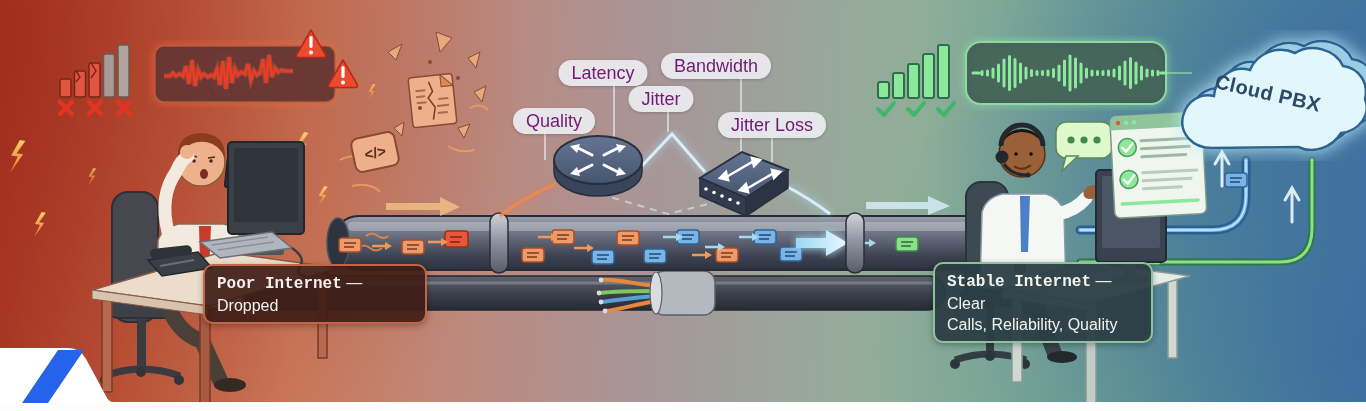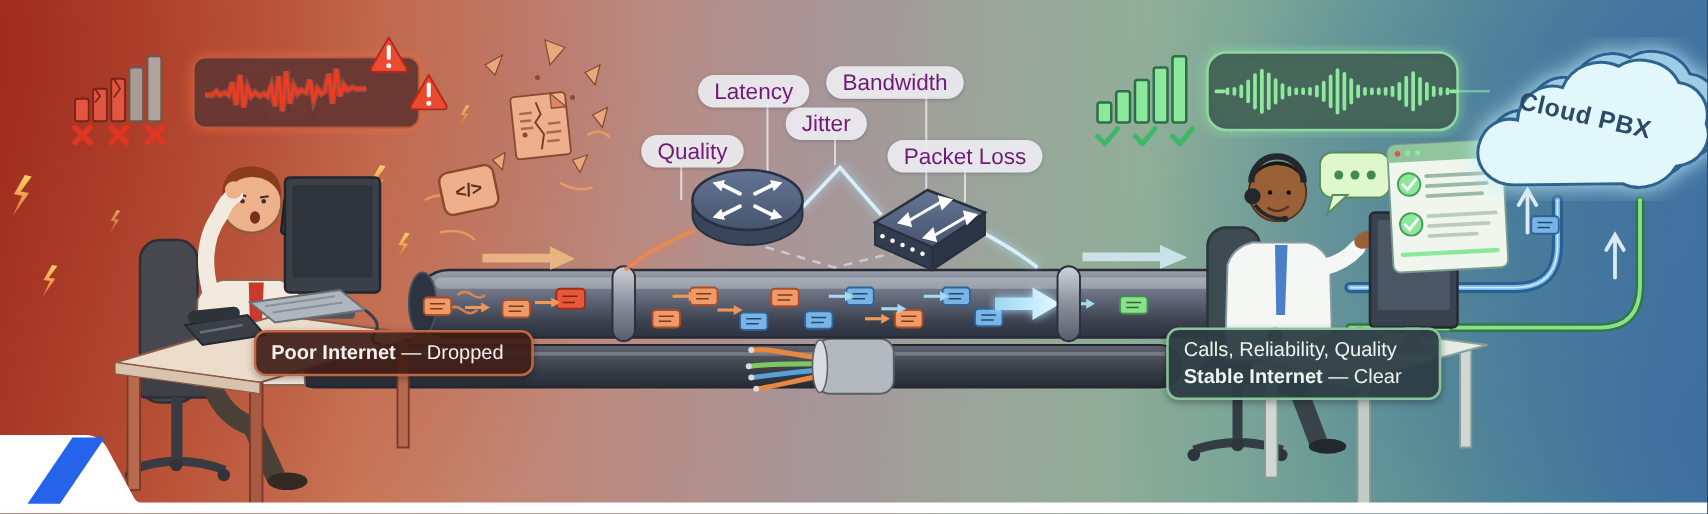--- a/index.html
+++ b/index.html
@@ -11,21 +11,21 @@
       radial-gradient(circle at 100% 85%, rgba(58,104,156,.8) 0%, rgba(58,104,156,0) 35%),
       radial-gradient(circle at 0% 12%, rgba(150,30,20,.5) 0%, rgba(150,30,20,0) 38%),
       linear-gradient(93deg,#a93a26 0%,#bf5a3c 10%,#cd7d5c 22%,#bb8a80 36%,#a79699 48%,
                       #98a89b 60%,#8ab396 72%,#79b08f 84%,#62a196 92%,#4d83a8 100%);}
   svg.art{position:absolute;inset:0;}
   .pill{position:absolute;transform:translateX(-50%);background:rgba(236,236,240,.93);
         color:#701a75;font-size:18px;line-height:1;padding:4px 13px;border-radius:14px;
         box-shadow:0 1px 3px rgba(40,40,60,.25);white-space:nowrap;}
   .callout{position:absolute;border-radius:10px;padding:6px 12px;font-size:16px;
         line-height:1.32;color:#f4efec;box-shadow:0 2px 6px rgba(0,0,0,.3);}
-  .callout b{font-weight:bold;}
+  .callout b{font-weight:bold;font-family:Liberation Mono, monospace;}
   .callout.poor{left:203px;top:264px;width:196px;background:rgba(64,30,23,.93);
         border:2px solid rgba(210,110,74,.9);}
   .callout.stable{left:933px;top:262px;width:192px;background:rgba(44,61,68,.95);
         border:2px solid rgba(150,210,165,.9);color:#eef5f0;}
   .cloud-label{position:absolute;left:1214px;top:82px;transform:rotate(13deg);
         font-weight:bold;font-size:20px;color:#2c4a68;letter-spacing:.5px;}
   .code-chip{position:absolute;left:352px;top:134px;width:42px;height:32px;
         transform:rotate(-12deg);background:#edb08a;border:2px solid #8a4a32;
         border-radius:8px;color:#5a2c1a;font-weight:bold;font-size:15px;
         display:flex;align-items:center;justify-content:center;}
@@ -439,27 +439,27 @@
 
     <rect x="0" y="402" width="1366" height="9" fill="#fdfdfd"></rect>
     <path d="M0 348 L68 348 Q80 348 86 359 L106 396 Q109 403 116 403 L0 403 Z" fill="#ffffff"></path>
     <polygon points="58,350 84,350 48,403 22,403" fill="#2563eb"></polygon>
   </svg>
 
   <div class="pill" style="left:554px;top:108px"><span>Quality</span></div>
   <div class="pill" style="left:603px;top:60px"><span>Latency</span></div>
   <div class="pill" style="left:661px;top:86px"><span>Jitter</span></div>
   <div class="pill" style="left:716px;top:53px"><span>Bandwidth</span></div>
-  <div class="pill" style="left:772px;top:112px"><span>Packet Loss</span></div>
+  <div class="pill" style="left:772px;top:112px"><span>Jitter Loss</span></div>
 
   <div class="callout poor">
     <div><b>Poor Internet</b><span> — Dropped</span></div>
   </div>
 
   <div class="callout stable">
+    <div><b>Stable Internet</b><span> — Clear</span></div>
     <div>Calls, Reliability, Quality</div>
-    <div><b>Stable Internet</b><span> — Clear</span></div>
   </div>
 
   <div class="cloud-label">Cloud PBX</div>
 
   <div class="code-chip">&lt;/&gt;</div>
 </div>
 
 </body></html>

